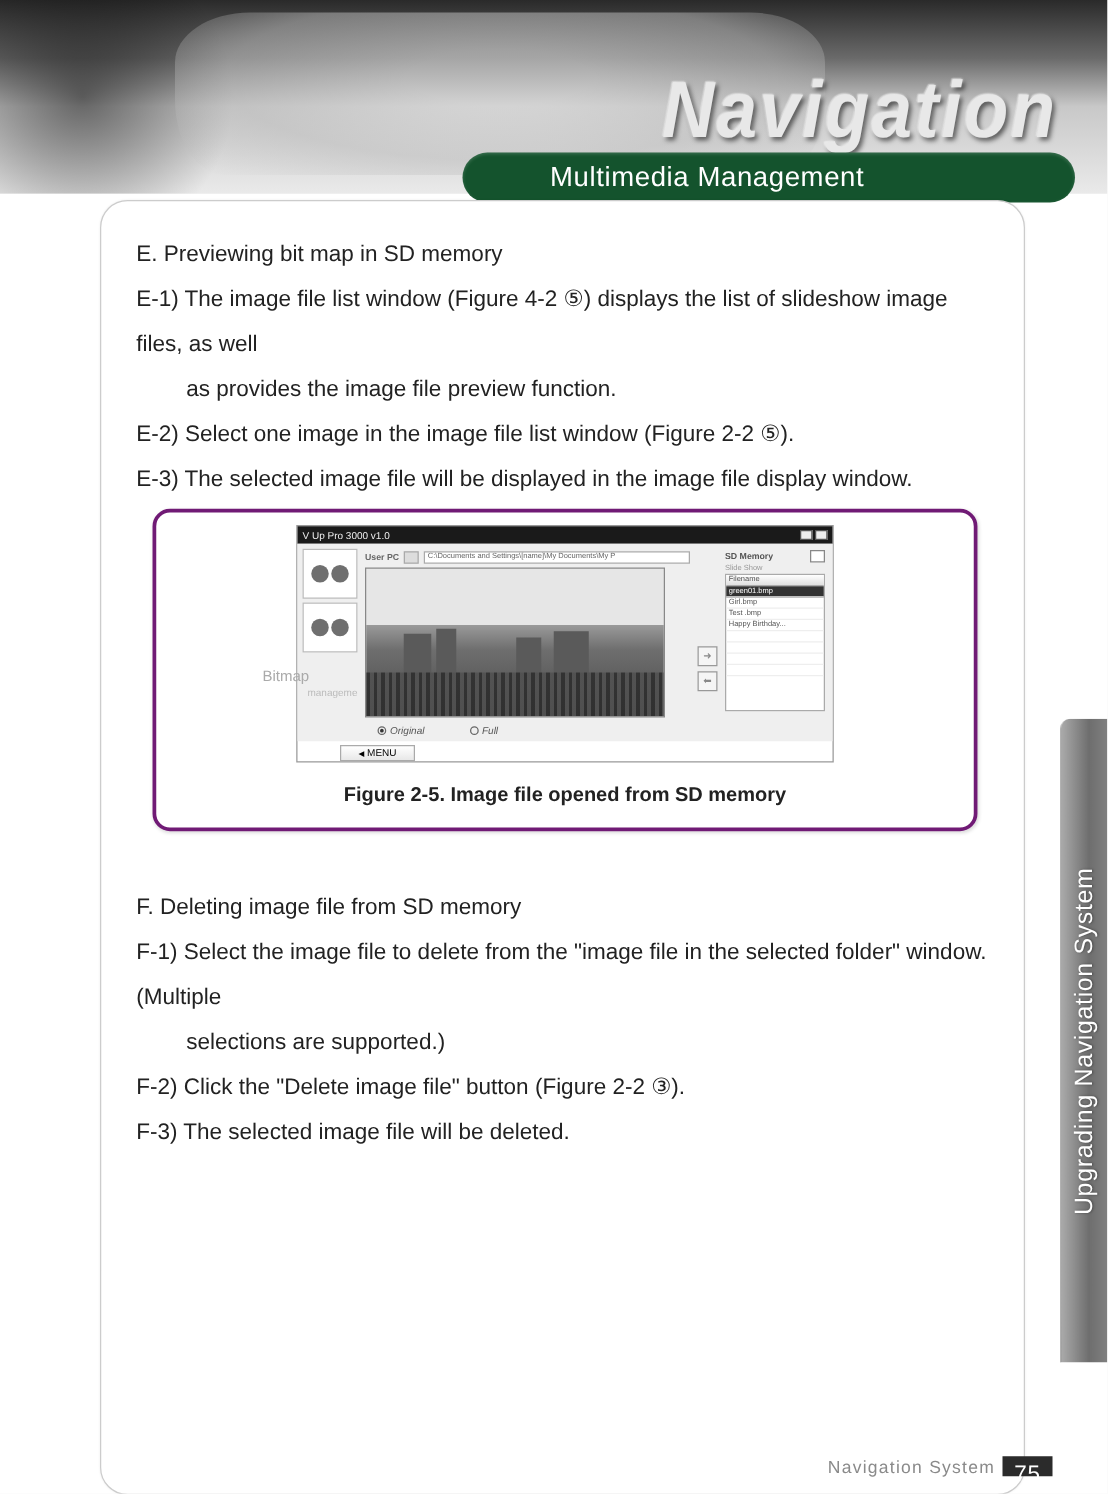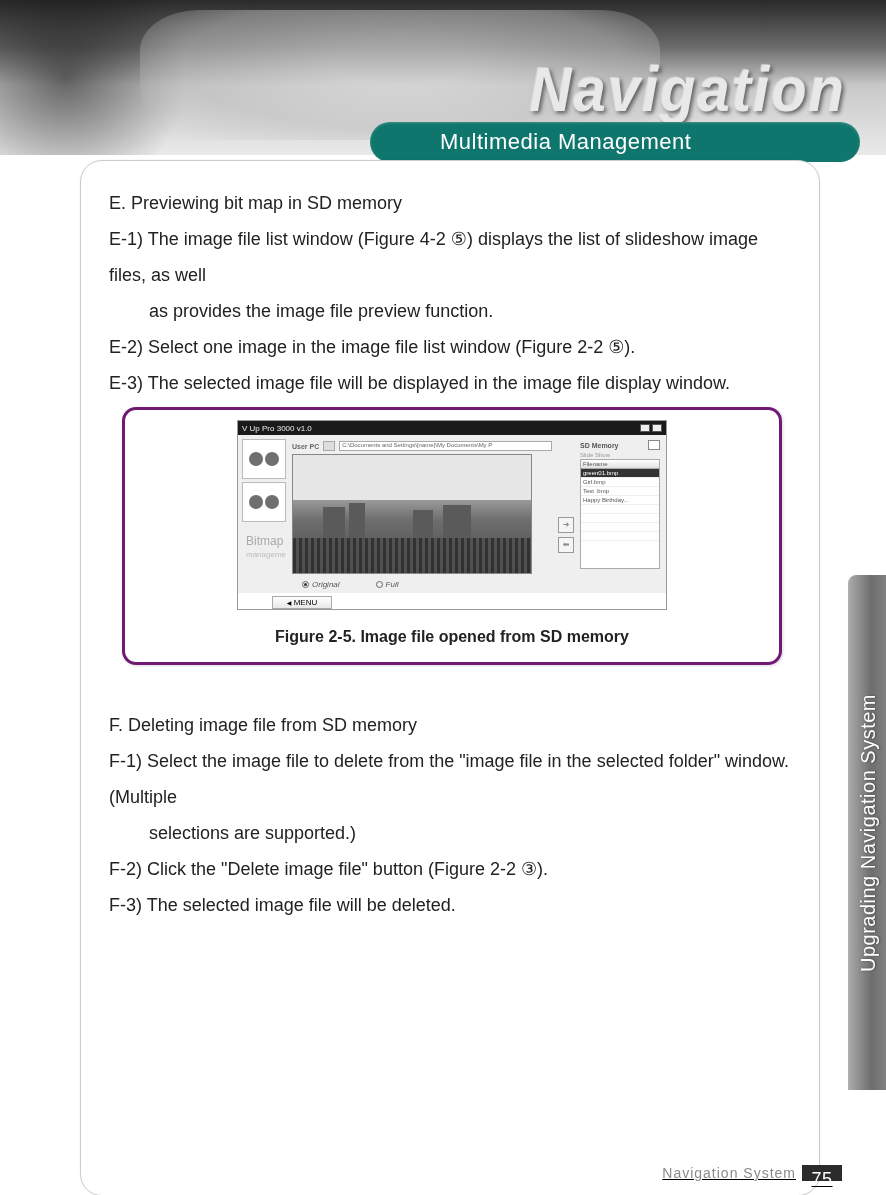--- a/index.html
+++ b/index.html
@@ -50,21 +50,21 @@
       -1px -1px 1px rgba(255,255,255,0.4);
     font-style: italic;
     transform: scaleY(1.1);
   }
   .section-pill {
     position: absolute;
     top: 122px;
     left: 370px;
     width: 490px;
     height: 40px;
-    background: #0f766e;
+    background: #14532d;
     border-radius: 20px;
     color: #fff;
     font-size: 22px;
     line-height: 40px;
     padding-left: 70px;
     letter-spacing: 0.5px;
     font-family: Arial, sans-serif;
     box-shadow: inset 0 1px 3px rgba(255,255,255,0.2);
   }
   .content-card {
@@ -134,21 +134,21 @@
     flex-wrap: wrap;
     gap: 2px;
   }
   .circ { width: 14px; height: 14px; border-radius: 50%; background: #6f6f6f; }
   .app-left-label {
     font-size: 12px;
     color: #aaa;
     line-height: 1;
     padding-top: 10px;
   }
-  .app-left-label .sub { font-size: 8px; color: #bbb; }
+  .app-left-label .sub { font-size: 8px; color: #bbb; margin-left: 36px; }
   .app-center { flex: 1; }
   .app-path-row {
     display: flex; align-items: center; gap: 4px;
     padding: 2px 0 3px;
     font-size: 7px;
     color: #666;
   }
   .app-path-row .lbl { font-weight: bold; }
   .ico-small { width: 12px; height: 10px; background: #ddd; border: 1px solid #aaa; }
   .path-field {
@@ -266,21 +266,20 @@
     letter-spacing: 0.5px;
     text-shadow: 0 1px 2px rgba(0,0,0,0.4);
   }
   .footer {
     position: absolute;
     bottom: 14px;
     right: 44px;
     display: flex;
     align-items: center;
     gap: 6px;
-    text-decoration: underline;
   }
   .footer-label {
     color: #8a8a8a;
     font-size: 14px;
     letter-spacing: 1px;
   }
   .page-num {
     width: 40px; height: 16px;
     background: #2b2b2b;
     color: #fff;

